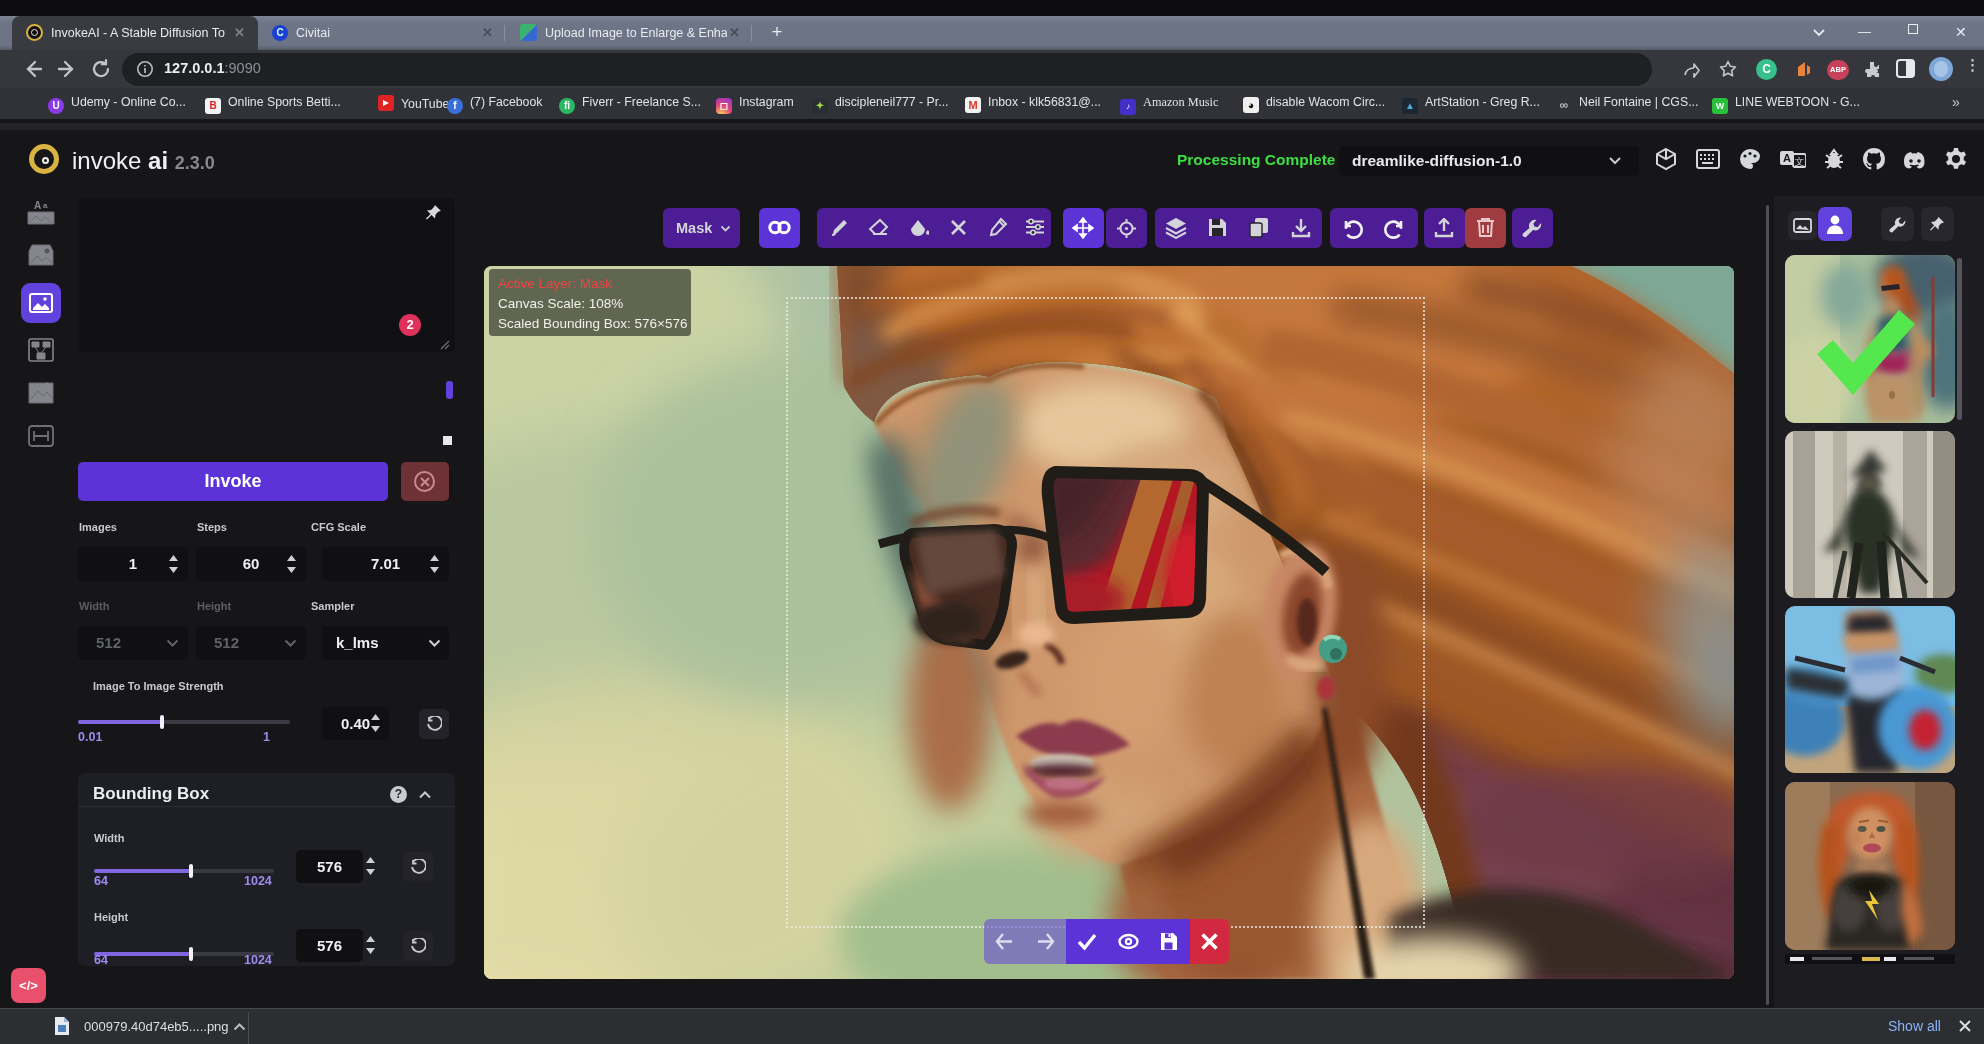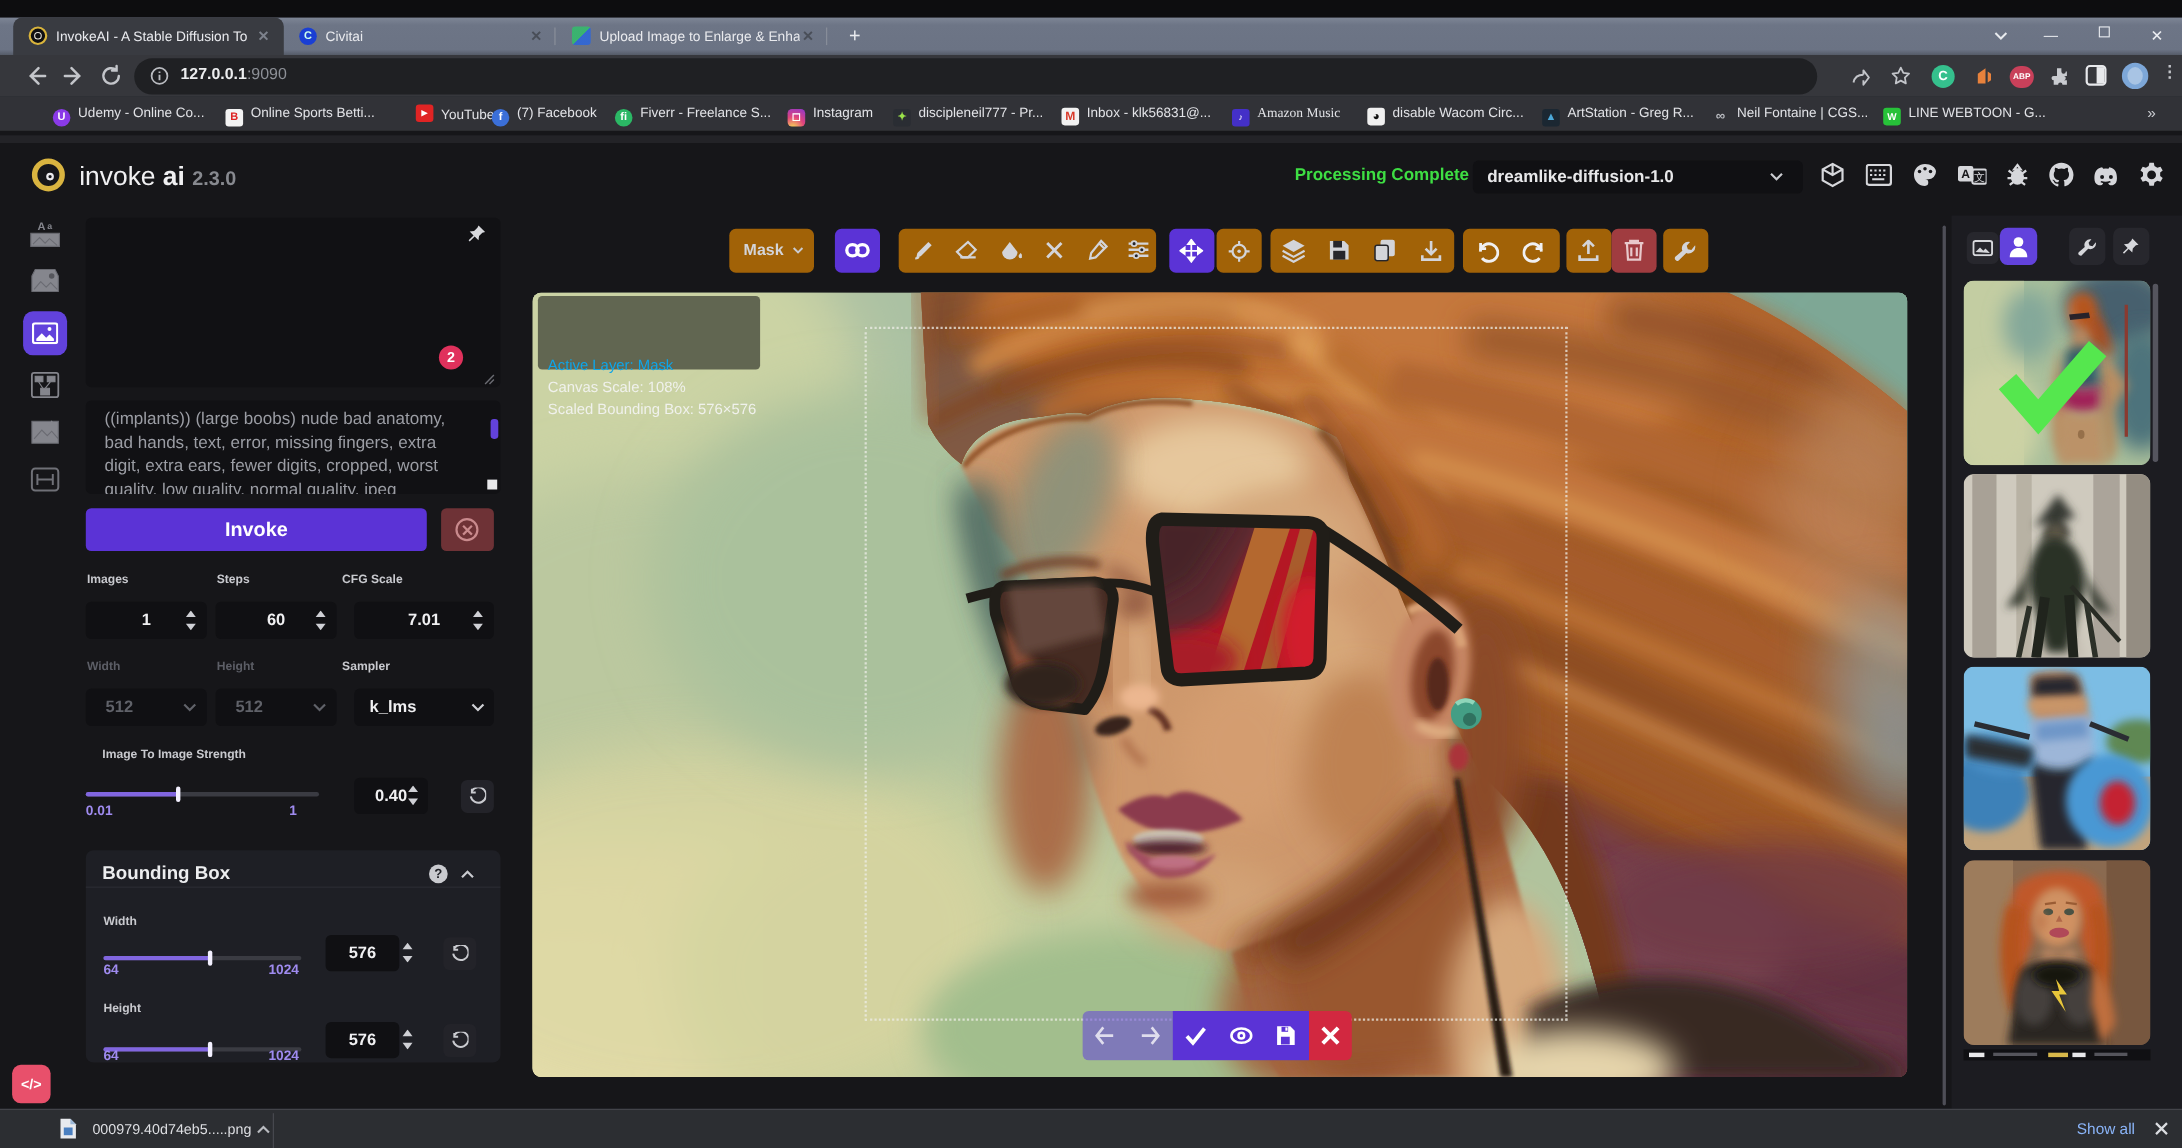--- a/index.html
+++ b/index.html
@@ -23,21 +23,21 @@
 .lbl { color:#c8c9ce; font-size:11px; font-weight:bold; }
 .lbl.dis { color:#5c5e66; }
 .numin { background:#101013; border-radius:5px; color:#f0f0f2; font-weight:bold; font-size:15px; }
 .purple { background:#5b33d6; }
 .slider-track { height:4px; border-radius:2px; background:#3a3b42; position:relative; }
 .slider-fill { position:absolute; left:0; top:0; height:4px; border-radius:2px; background:#8166e0; }
 .slider-handle { position:absolute; top:-5px; width:4px; height:14px; border-radius:2px; background:#f3f0ff; }
 .pnum { color:#9f8bef; font-size:12.5px; font-weight:bold; }
 .resetbtn { width:30px; height:30px; background:#232329; border-radius:6px; color:#c9cacf; text-align:center; }
 
-.tbtn { height:40px; background:#a16207; border-radius:6px; color:#d3d4d9; }
+.tbtn { height:40px; background:#4c1d95; border-radius:6px; color:#d3d4d9; }
 .tbtn.sel { background:#5b33d6; color:#fff; }
 
 #dlbar { left:0; top:1008px; width:1984px; height:36px; background:#2c2e32; border-top:1px solid #46484d; }
 svg text { font-family:"Liberation Sans",sans-serif; }
 </style>
 </head>
 <body>
 <div id="stage">
 <div id="topblack" class="abs"></div>
 <div id="tabstrip" class="abs"></div>
@@ -192,23 +192,20 @@
 
 <div class="abs dark" style="left:78px; top:198px; width:377px; height:154px;"></div>
 <svg class="abs" style="left:425px; top:203px;" width="18" height="18" viewBox="0 0 18 18">
       <path d="M10 2 l6 6 -2.5 .5 -3 3 -.5 4 -3.5-3.5 -4.5 4.5 -1-1 4.5-4.5 -3.5-3.5 4-.5 3-3 z" fill="#d8d9dd"></path>
     </svg>
 <div class="abs" style="left:399px; top:314px; width:22px; height:22px; border-radius:50%; background:#e0315c; color:#fff; font-size:13px; font-weight:bold; text-align:center; line-height:22px;">2</div>
 <svg class="abs" style="left:440px; top:340px;" width="10" height="10" viewBox="0 0 10 10">
       <path d="M9 1 L1 9 M9 5 L5 9" stroke="#6a6b72" stroke-width="1.3"></path>
     </svg>
 
-<div class="abs dark" style="left:78px; top:364px; width:377px; height:85px; overflow:hidden;">
-      <div style="position:absolute; left:17px; top:6px; width:338px; font-size:15.5px; line-height:21.5px; color:#9b9da4;">((implants)) (large boobs) nude bad anatomy, bad hands, text, error, missing fingers, extra digit, extra ears, fewer digits, cropped, worst quality, low quality, normal quality, jpeg</div>
-    </div>
 <div class="abs" style="left:446px; top:381px; width:7px; height:18px; border-radius:3px; background:#6242dc;"></div>
 <div class="abs" style="left:443px; top:436px; width:9px; height:9px; background:#e8e8ea;"></div>
 
 <div class="abs purple" style="left:78px; top:462px; width:310px; height:39px; border-radius:5px; color:#fff; font-size:18px; font-weight:bold; text-align:center; line-height:39px;">Invoke</div>
 <div class="abs" style="left:401px; top:462px; width:48px; height:39px; border-radius:5px; background:#6e3236;"></div>
 <div class="abs" style="left:414px; top:471px; width:21px; height:21px; border-radius:50%; border:2px solid #c98a8d;"></div>
 <svg class="abs" style="left:420px; top:477px;" width="10" height="10" viewBox="0 0 10 10">
       <path d="M1 1 L9 9 M9 1 L1 9" stroke="#c98a8d" stroke-width="2"></path>
     </svg>
 
@@ -555,21 +552,21 @@
 <ellipse cx="464" cy="356" rx="34" ry="20" fill="#2a1a14" filter="url(#b4)"></ellipse>
 
 <path d="M742,122 C780,165 808,205 824,244" stroke="#b46228" stroke-width="20" fill="none" filter="url(#b8)"></path>
 <path d="M702,94 C740,132 770,175 792,222" stroke="#8a4218" stroke-width="9" fill="none" filter="url(#b8)"></path>
 <rect width="1250" height="713" fill="#a8b49e" opacity="0.05"></rect>
 </g>
 </svg>
 </div>
 
 <div class="abs" style="left:489px; top:269px; width:202px; height:67px; border-radius:4px; background:rgba(82,86,70,0.88); padding:5px 0 0 9px; line-height:20px; font-size:13.5px;">
-<div style="color:#0ea5e9;margin-top:48px;">Active Layer: Mask</div>
+<div style="color:#ef4444;">Active Layer: Mask</div>
 <div style="color:#f0f1ec;">Canvas Scale: 108%</div>
 <div style="color:#f0f1ec;">Scaled Bounding Box: 576×576</div>
 </div>
 
 <div class="abs" style="left:786px; top:297px; width:639px; height:631px; border:2px dotted rgba(238,238,232,0.75);"></div>
 
 <div class="abs" style="left:984px; top:919px; width:245px; height:45px; border-radius:6px; overflow:hidden;">
 <div class="abs" style="left:0; top:0; width:82px; height:45px; background:rgba(98,66,220,0.55);"></div>
 <div class="abs" style="left:82px; top:0; width:124px; height:45px; background:#5b33d6;"></div>
 <div class="abs" style="left:206px; top:0; width:39px; height:45px; background:#d22840;"></div>

